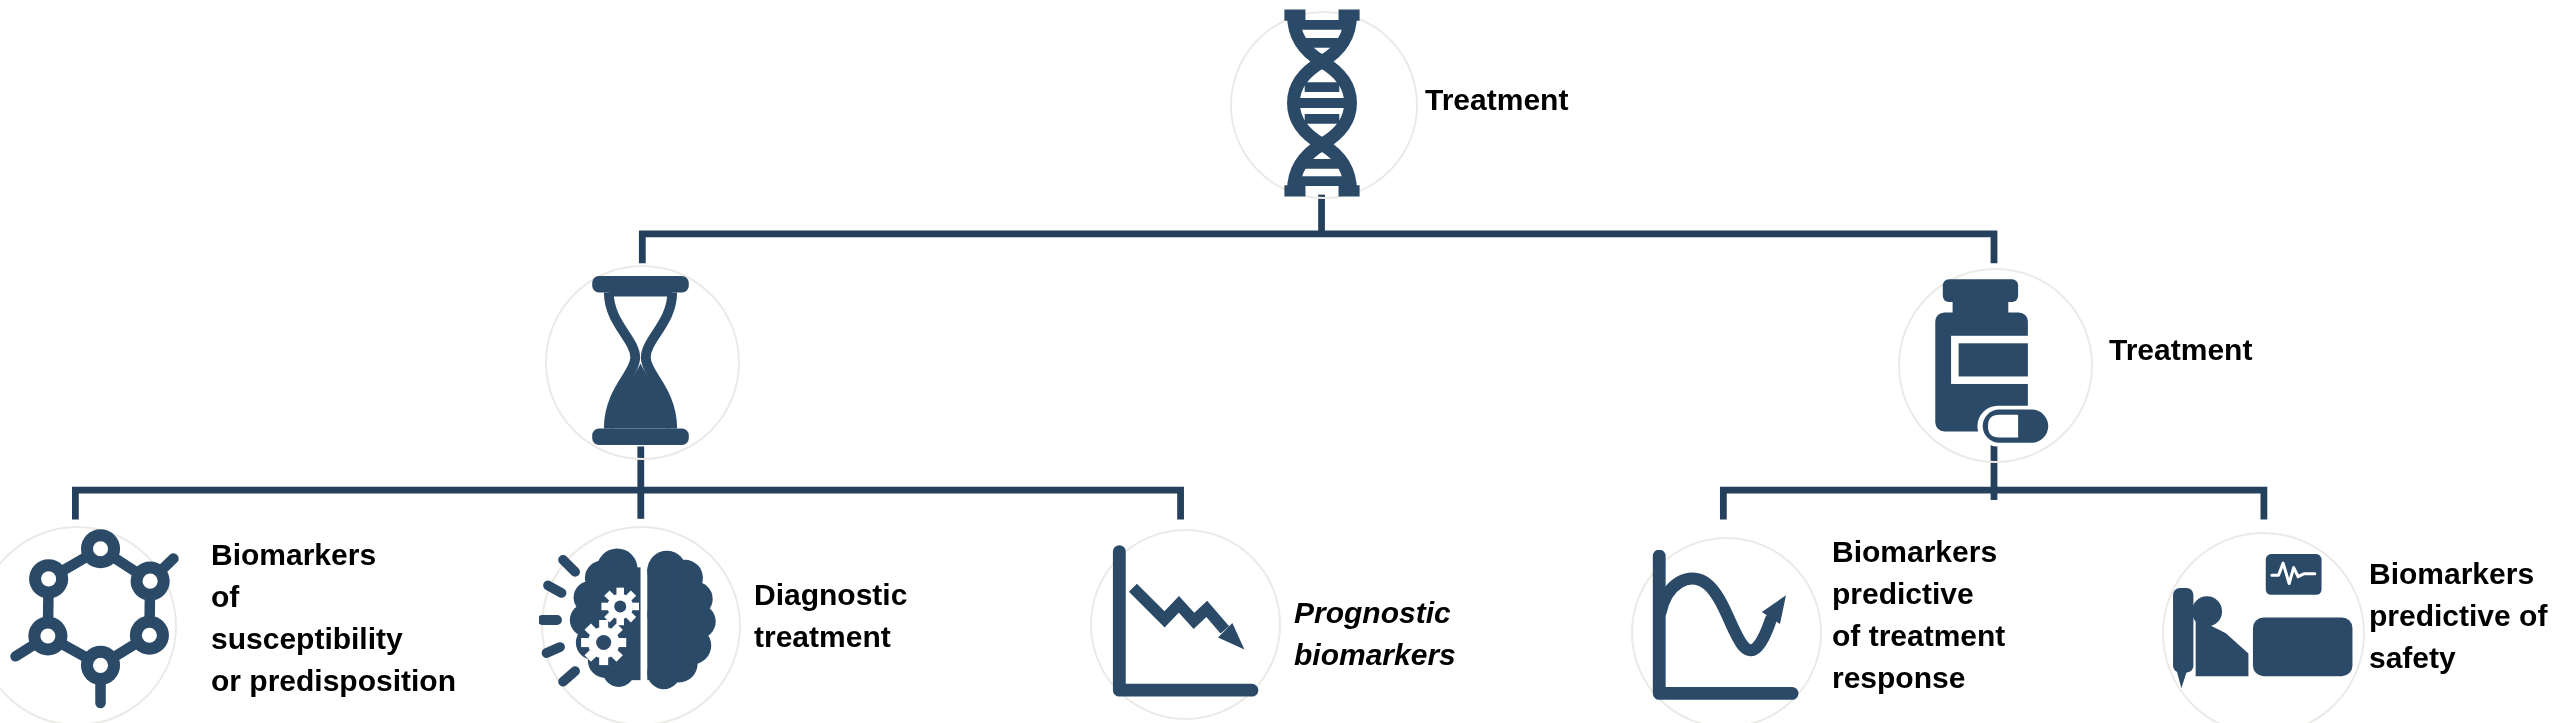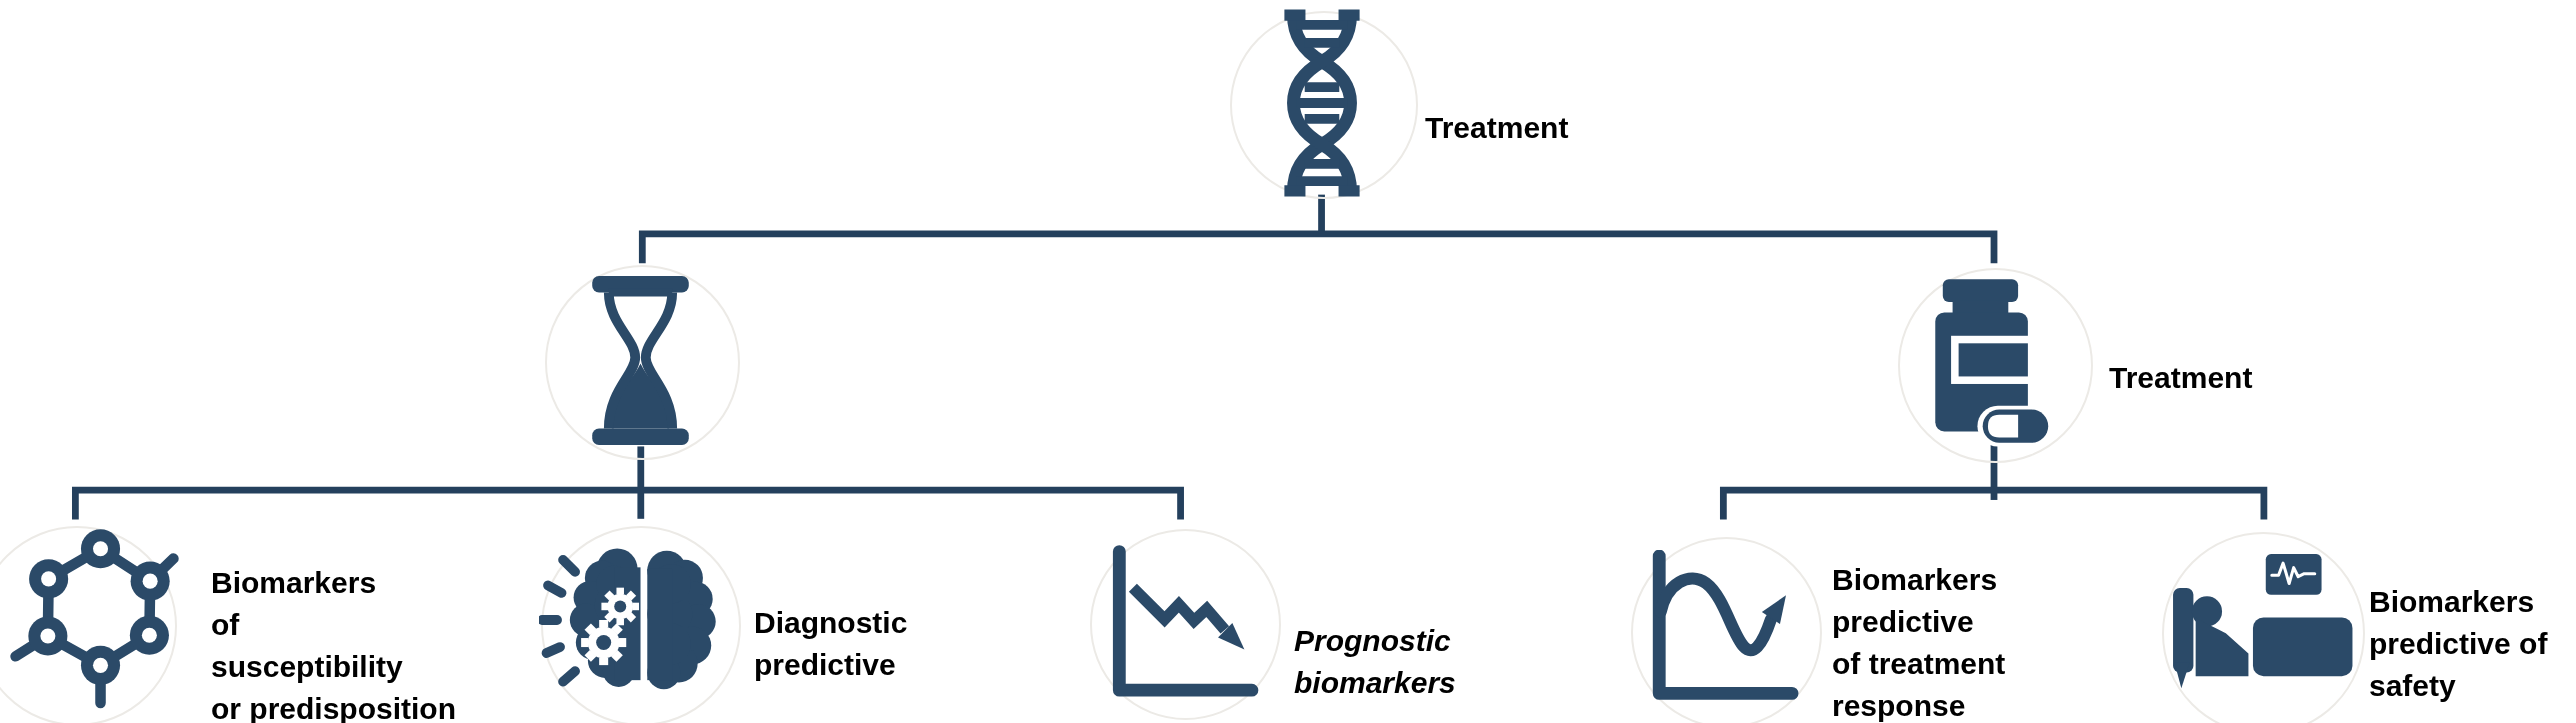--- a/index.html
+++ b/index.html
@@ -5,21 +5,21 @@
   html,body{margin:0;padding:0;background:#fff;}
   body{width:2576px;height:724px;position:relative;overflow:hidden;
        font-family:"Liberation Sans","DejaVu Sans",sans-serif;}
   .canvas{position:absolute;inset:0;}
   .connectors{position:absolute;left:0;top:0;}
   .connectors path{stroke:var(--line,#24405d);stroke-width:9;fill:none;}
   .ring{position:absolute;border:2.3px solid var(--ring,#eceae6);border-radius:50%;}
   .icon{position:absolute;color:var(--accent,#2b4a68);}
   .icon svg{display:block;width:100%;height:100%;}
   .label{position:absolute;color:var(--text,#000);font-weight:700;font-size:30px;
-         line-height:42px;white-space:pre-line;letter-spacing:0px;margin-top:28px;}
+         line-height:42px;white-space:pre-line;letter-spacing:0px;}
 </style>
 </head>
 <body>
 
 <div class="canvas">
 
   <svg class="connectors" width="2576" height="724" aria-hidden="true" viewBox="0 0 3417 960">
     <path d="M1753,258 V312"></path>
     <path d="M852,349 V310 H2645 V349"></path>
     <path d="M850,592 V688"></path>
@@ -182,21 +182,21 @@
              <rect x="-30" y="-6" width="10" height="12" transform="rotate(45)"></rect>
               <rect x="20" y="-6" width="10" height="12" transform="rotate(45)"></rect>
             </g>
         </g>
       </g>
       <circle cx="108" cy="92" r="8" fill="currentColor"></circle>
       <circle cx="86" cy="140" r="10" fill="currentColor"></circle>
     </svg>
   </span>
   <div class="label" style="left:754px;top:574px;">Diagnostic
-predictive</div>
+treatment</div>
 
   <span class="icon" style="left:1107px;top:544px;width:155px;height:159px;">
     <svg viewBox="0 0 205 211">
       <path d="M16,10 L16,194 L192,194" stroke="currentColor" stroke-width="17" fill="none" stroke-linecap="round" stroke-linejoin="round"></path>
       <polyline points="34,58 76,100 95,80 115,102 132,86 156,114" stroke="currentColor" stroke-width="15" fill="none" stroke-linejoin="miter"></polyline>
       <polygon points="182,140 166,105 147,124" fill="currentColor"></polygon>
     </svg>
   </span>
   <div class="label" style="left:1294px;top:592px;font-style:italic;">Prognostic
 biomarkers</div>

